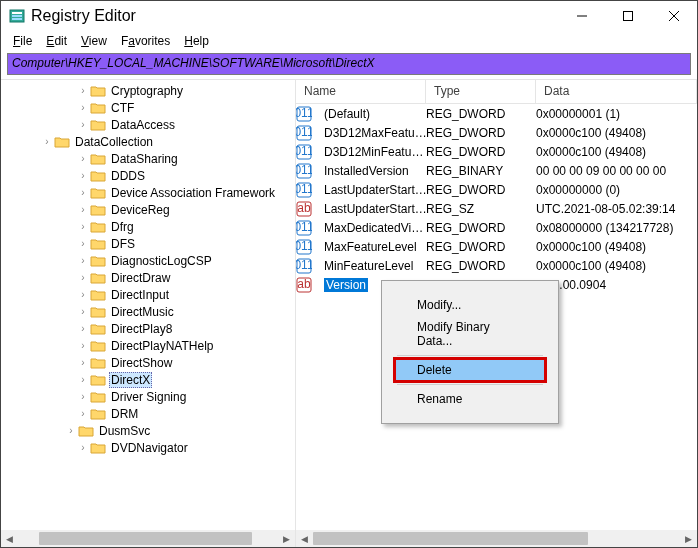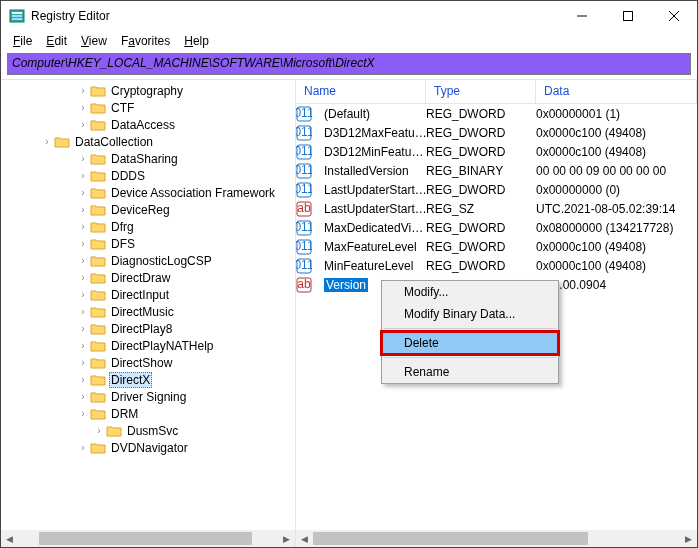--- a/index.html
+++ b/index.html
@@ -1,19 +1,19 @@
 <!DOCTYPE html>
 <html><head>
 <meta charset="utf-8">
 <style>
 * { box-sizing: border-box; margin: 0; padding: 0; font-family: "Segoe UI", Tahoma, sans-serif; font-size: 12px; }
 body { background: #fff; width: 698px; height: 548px; overflow: hidden; border: 1px solid #444; position: relative; }
 .titlebar { height: 30px; display: flex; align-items: center; padding: 0 0 0 8px; }
 .titlebar .app-icon { width: 16px; height: 16px; margin-right: 6px; }
-.titlebar .title { flex: 1; font-size: 12px; }
+.titlebar .title { flex: 1; font-size: 16px; }
 .titlebar .wbtns { display: flex; }
 .titlebar .wbtn { width: 46px; height: 30px; display: flex; align-items: center; justify-content: center; }
 .menubar { height: 20px; display: flex; align-items: center; padding: 0 6px; gap: 2px; }
 .menubar .mitem { padding: 2px 6px; }
 .menubar .mitem .ul { text-decoration: underline; }
 .addrbar { height: 22px; border: 1px solid #7a7a7a; margin: 2px 6px 4px 6px; padding: 2px 4px; font-size: 12px; background: #8b5cf6; font-style: italic; }
 .panes { display: flex; height: calc(548px - 30px - 20px - 28px - 2px); border-top: 1px solid #e5e5e5; }
 .tree-pane { width: 295px; border-right: 1px solid #e5e5e5; overflow: hidden; position: relative; }
 .tree-scroll { position: absolute; inset: 0 0 17px 0; overflow: hidden; }
 .tree { padding: 2px 0 2px 0; }
@@ -24,32 +24,32 @@
 .folder svg { display: block; }
 .tree-label { padding: 0 2px; }
 .tree-row.selected .tree-label { background: #cde8ff; border: 1px dotted #66a; padding: 0 1px; }
 .hscroll { position: absolute; left: 0; right: 0; bottom: 0; height: 17px; background: #f0f0f0; display: flex; align-items: center; }
 .hscroll .arrow { width: 17px; height: 17px; background: #f0f0f0; display: flex; align-items: center; justify-content: center; color: #666; font-size: 9px; }
 .hscroll .track { flex: 1; position: relative; height: 17px; }
 .hscroll .thumb { position: absolute; top: 2px; height: 13px; background: #c2c2c2; border-radius: 1px; }
 .list-pane { flex: 1; position: relative; overflow: hidden; }
 .list-scroll { position: absolute; inset: 0 0 17px 0; overflow: hidden; }
 .listhdr { display: flex; height: 24px; border-bottom: 1px solid #e5e5e5; }
-.listhdr .col { padding: 4px 8px; border-right: 1px solid #e5e5e5; color: #1d4ed8; }
+.listhdr .col { padding: 4px 8px; border-right: 1px solid #e5e5e5; color: #404040; }
 .col-name { width: 130px; }
 .col-type { width: 110px; }
 .col-data { flex: 1; }
 .listbody .row { display: flex; align-items: center; height: 19px; }
 .listbody .cell { overflow: hidden; white-space: nowrap; text-overflow: ellipsis; padding: 0 6px 0 0; }
 .cell-name { width: 130px; display: flex; align-items: center; padding-left: 4px; }
 .cell-type { width: 110px; }
 .cell-data { flex: 1; }
 .vicon { width: 28px; height: 16px; margin-right: 0; flex-shrink: 0; }
 .row.selected .nm { background: #0078d7; color: #fff; padding: 0 2px; }
-.ctxmenu { position: absolute; left: 380px; top: 279px; width: 178px; background: #f0f0f0; border: 1px solid #a0a0a0; box-shadow: 3px 3px 4px rgba(0,0,0,.25); padding: 0; z-index: 10; }
+.ctxmenu { position: absolute; left: 380px; top: 279px; width: 178px; background: #f0f0f0; border: 1px solid #a0a0a0; box-shadow: 3px 3px 4px rgba(0,0,0,.25); padding: 13px; z-index: 10; }
 .ctxmenu .citem { padding: 4px 22px; font-size: 12px; }
 .ctxmenu .csep { height: 1px; background: #d0d0d0; margin: 3px 2px; }
 .ctxmenu .highlight { background: #91c9f7; outline: 3px solid #d40000; outline-offset: -1px; }
 </style>
 </head>
 <body>
 
 <div class="titlebar">
   <span class="app-icon">
     <svg viewBox="0 0 16 16">
@@ -268,21 +268,21 @@
           </div>
           <div class="tree-row" style="padding-left: 76px;">
             <span class="exp e"></span>
             <span class="folder">
               <svg width="16" height="14" viewBox="0 0 16 14">
                 <path d="M1 3 L6 3 L7 4 L15 4 L15 12 L1 12 Z" fill="#ffd76b" stroke="#d9a637"></path>
               </svg>
             </span>
             <span class="tree-label">DRM</span>
           </div>
-          <div class="tree-row" style="padding-left: 92px;">
+          <div class="tree-row" style="padding-left: 64px;">
             <span class="exp e"></span>
             <span class="folder">
               <svg width="16" height="14" viewBox="0 0 16 14">
                 <path d="M1 3 L6 3 L7 4 L15 4 L15 12 L1 12 Z" fill="#ffd76b" stroke="#d9a637"></path>
               </svg>
             </span>
             <span class="tree-label">DusmSvc</span>
           </div>
           <div class="tree-row" style="padding-left: 76px;">
             <span class="exp e"></span>

